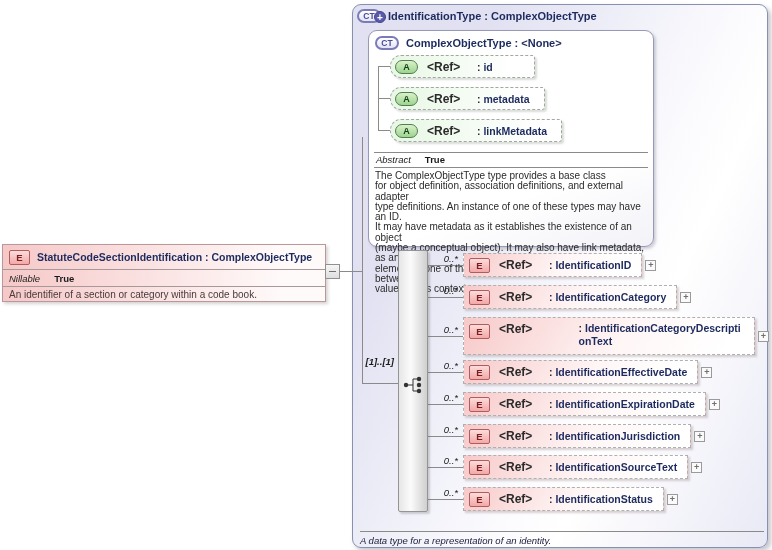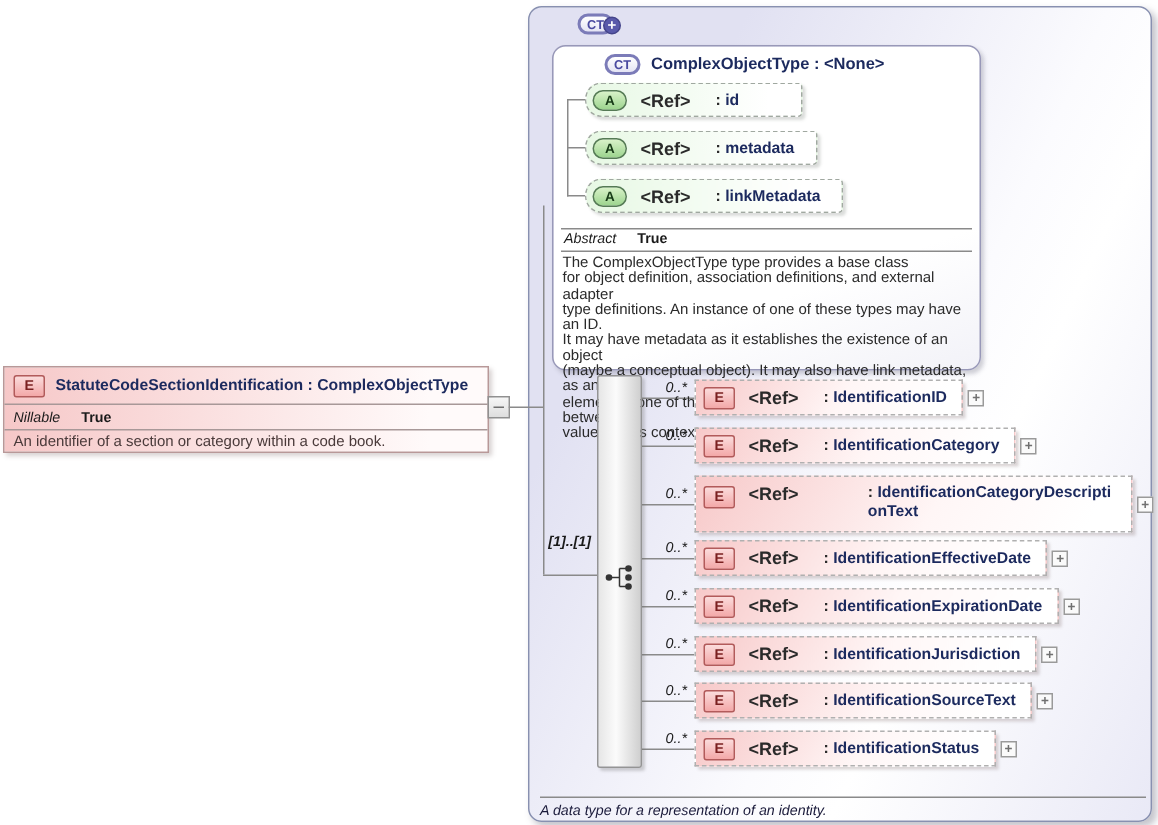--- a/index.html
+++ b/index.html
@@ -17,21 +17,21 @@
     box-shadow:3px 3px 5px rgba(90,90,110,.35);
     z-index:1;
   }
   .ct-header { position:absolute; left:4px; top:4px; display:flex; align-items:center; gap:7px; }
   .ct-title { font-size:11px; font-weight:bold; color:#1c2a5e; white-space:nowrap; }
 
   .ct-icon {
     display:inline-flex; align-items:center; justify-content:center;
     width:24px; height:14px; border:2px solid #7b7bb8; border-radius:7px;
     background:linear-gradient(#ffffff,#e4e4f4);
-    font-size:8.5px; font-weight:bold; color:#4a4aa0; position:relative;margin-left:28px;
+    font-size:8.5px; font-weight:bold; color:#4a4aa0; position:relative;
   }
   .plus-bub {
     position:absolute; right:-7px; top:0px; width:12px; height:12px; border-radius:50%;
     background:#5a5aaa; color:#ffffff; font-size:10px; font-weight:bold; line-height:11px;
     text-align:center; border:1px solid #44448a;
   }
 
   
   .base-box {
     position:absolute; left:368px; top:30px; width:286px; height:217px;
@@ -137,20 +137,21 @@
 <body>
 
 <div class="canvas">
 
   <div class="ct-container">
     <div class="ct-header">
       <span class="ct-icon">
         <span>CT</span>
         <span class="plus-bub">+</span>
       </span>
+      <span class="ct-title">IdentificationType : ComplexObjectType</span>
     </div>
   </div>
 
   <div class="base-box">
     <div class="base-header">
       <span class="ct-icon">
         <span>CT</span>
       </span>
       <span class="ct-title">ComplexObjectType : &lt;None&gt;</span>
     </div>

